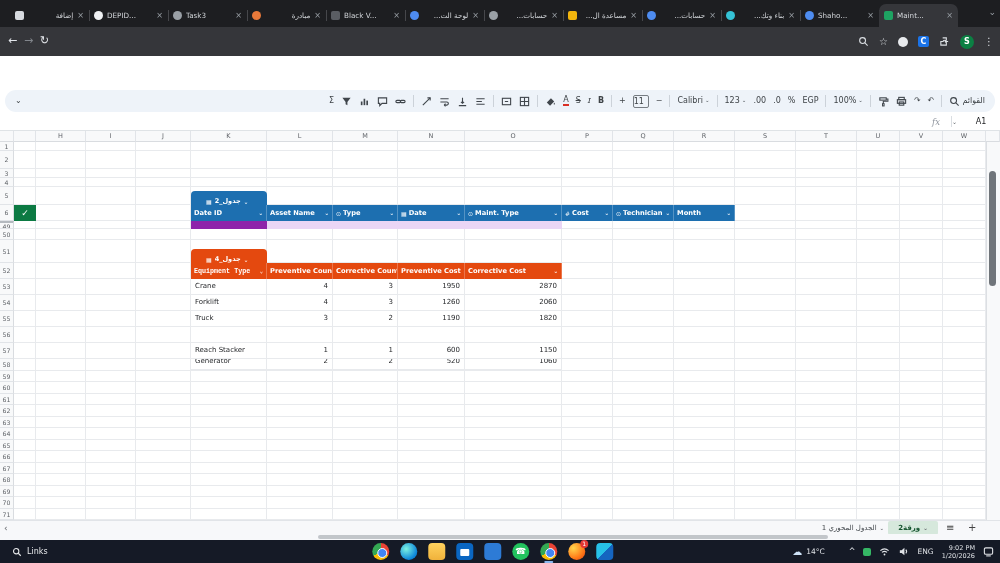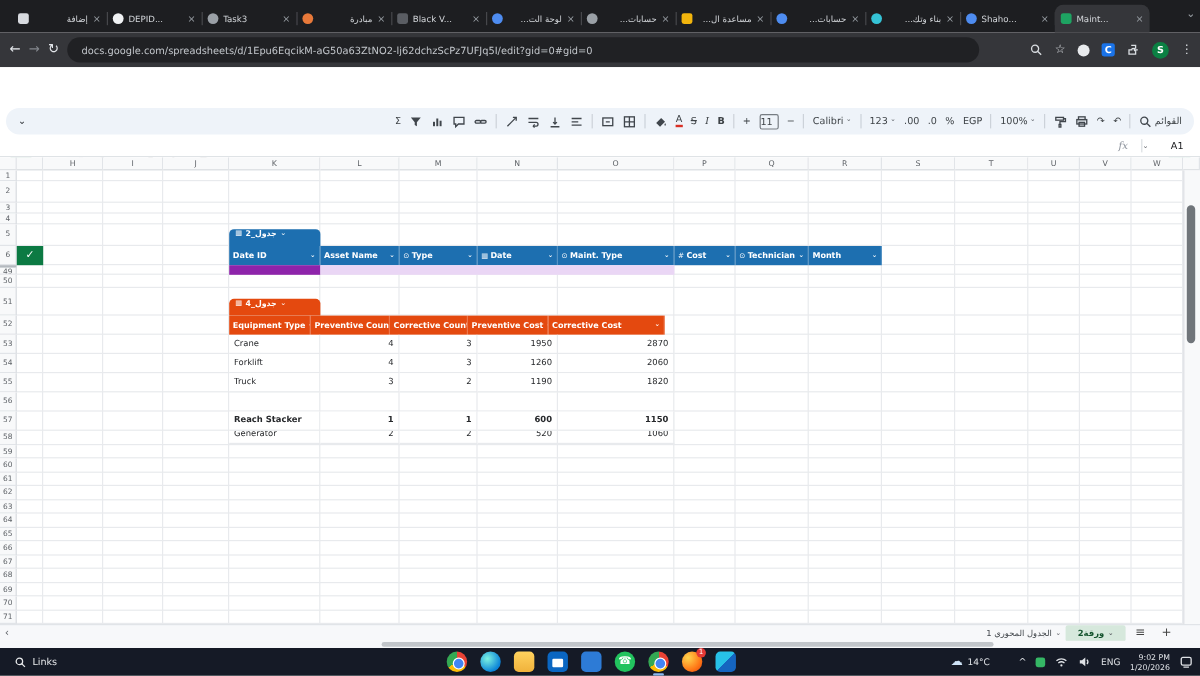--- a/index.html
+++ b/index.html
@@ -94,21 +94,21 @@
     border-bottom:1px solid #d9dce0;font-size:6.5px;color:#5f6368;text-align:center;line-height:11px}
   .rh{position:absolute;left:0;width:14px;background:#f8f9fa;border-right:1px solid #d9dce0;
     border-bottom:1px solid #e1e4e8;font-size:6.2px;color:#5f6368;text-align:center;overflow:hidden}
   .rh.brk{border-top:2px solid #b4b9bf}
   .vline{position:absolute;top:11px;height:378px;border-right:1px solid #e8eaed}
   .hline{position:absolute;left:14px;width:972px;border-bottom:1px solid #e8eaed}
   .ovl{position:absolute}
   .banner{background:#1d5d9e;color:#fff;font-weight:bold;font-size:9px;text-align:center;line-height:18px}
   .greencell{background:#0c7a43;color:#fff;font-size:9px;text-align:center;line-height:16px}
   .chip{position:absolute;border-radius:4px 4px 0 0;color:#fff;font-size:6.5px;font-weight:bold;
-    display:flex;align-items:flex-start;gap:3px;padding:0 5px}
+    display:flex;align-items:flex-end;gap:3px;padding:0 15px}
   .chip.blue{background:#1d6fb0}.chip.orange{background:#e4490f}
   .chip .cg{font-size:6px;font-weight:normal}
   .thead{position:absolute;display:flex}
   .thc{height:16px;color:#fff;font-weight:bold;font-size:6.7px;display:flex;align-items:center;gap:2px;
     padding:0 3px;overflow:hidden;white-space:nowrap}
   .thead.blue .thc{background:#1d6fb0;border-right:1px solid rgba(255,255,255,.25)}
   .thead.orange .thc{background:#e4490f;border-right:1px solid rgba(255,255,255,.25)}
   .thc .cv{margin-left:auto;font-size:5.5px;opacity:.95}
   .thc .tg{font-weight:normal;font-size:6px;opacity:.95}
   .pdark{background:#8e24aa}.plight{background:#ead6f5}
@@ -226,23 +226,20 @@
         <span class="t">Maint...</span>
         <span class="x">×</span>
       </div>
     </div>
   <span class="tabsearch">⌄</span>
 
   <div class="navbar">
     <span class="nav-ic" style="left:8px">←</span>
     <span class="nav-ic dim" style="left:24px">→</span>
     <span class="nav-ic" style="left:40px">↻</span>
-    <div class="omnibox">
-        <span>docs.google.com/spreadsheets/d/1Epu6EqcikM-aG50a63ZtNO2-lj62dchzScPz7UFJq5I/edit?gid=0#gid=0</span>
-      </div>
     <div class="nav-right">
       <svg viewBox="0 0 12 12">
           <circle cx="5" cy="5" r="3.2"></circle>
           <line x1="7.5" y1="7.5" x2="10.5" y2="10.5"></line>
         </svg>
       <span class="glyph">☆</span>
       <span class="ext-circle"></span>
       <span class="ext-c">C</span>
       <svg viewBox="0 0 12 12">
           <path d="M4 2h4v2.5a1.3 1.3 0 0 0 0 2.6V10H2V6h2.5a1.3 1.3 0 0 1 2.6 0H10"></path>
@@ -570,21 +567,21 @@
         </div>
       </div>
       <div class="pdark ovl" style="left: 191px; top: 90px; width: 76px; height: 8px;"></div>
       <div class="plight ovl" style="left: 267px; top: 90px; width: 295px; height: 8px;"></div>
       <div class="chip orange ovl" style="left: 191px; top: 118px; width: 76px; height: 14px;">
         <span class="cg">▦</span>
         <span>جدول_4</span>
         <span class="cg">⌄</span>
       </div>
       <div class="thead orange ovl" style="left: 191px; top: 132px; width: 371px; height: 16px;">
-        <div class="thc" style="width: 68px;">
+        <div class="thc" style="width: 76px; font-family: Liberation Mono, monospace;">
           <span>Equipment Type</span>
           <span class="cv">⌄</span>
         </div>
         <div class="thc" style="width: 66px;">
           <span>Preventive Count</span>
         </div>
         <div class="thc" style="width: 65px;">
           <span>Corrective Count</span>
         </div>
         <div class="thc" style="width: 67px;">
@@ -617,21 +614,21 @@
         <div class="tcell num" style="width: 67px;">1190</div>
         <div class="tcell num" style="width: 97px;">1820</div>
       </div>
       <div class="trow ovl" style="left: 191px; top: 196px; width: 371px; height: 16px; margin-top: 27px;">
         <div class="tcell" style="width: 76px;">Generator</div>
         <div class="tcell num" style="width: 66px;">2</div>
         <div class="tcell num" style="width: 65px;">2</div>
         <div class="tcell num" style="width: 67px;">520</div>
         <div class="tcell num" style="width: 97px;">1060</div>
       </div>
-      <div class="trow ovl" style="left: 191px; top: 212px; width: 371px; height: 16px; font-weight: bold;">
+      <div class="trow ovl" style="left: 191px; top: 212px; width: 371px; height: 16px;">
         <div class="tcell" style="width: 76px;">Reach Stacker</div>
         <div class="tcell num" style="width: 66px;">1</div>
         <div class="tcell num" style="width: 65px;">1</div>
         <div class="tcell num" style="width: 67px;">600</div>
         <div class="tcell num" style="width: 97px;">1150</div>
       </div>
       <div class="vsb-track ovl" style="left: 986px; top: 11px; width: 14px; height: 378px;"></div>
       <div class="vsb-thumb ovl" style="left: 989px; top: 40px; width: 7px; height: 115px;"></div>
     </div>
 

